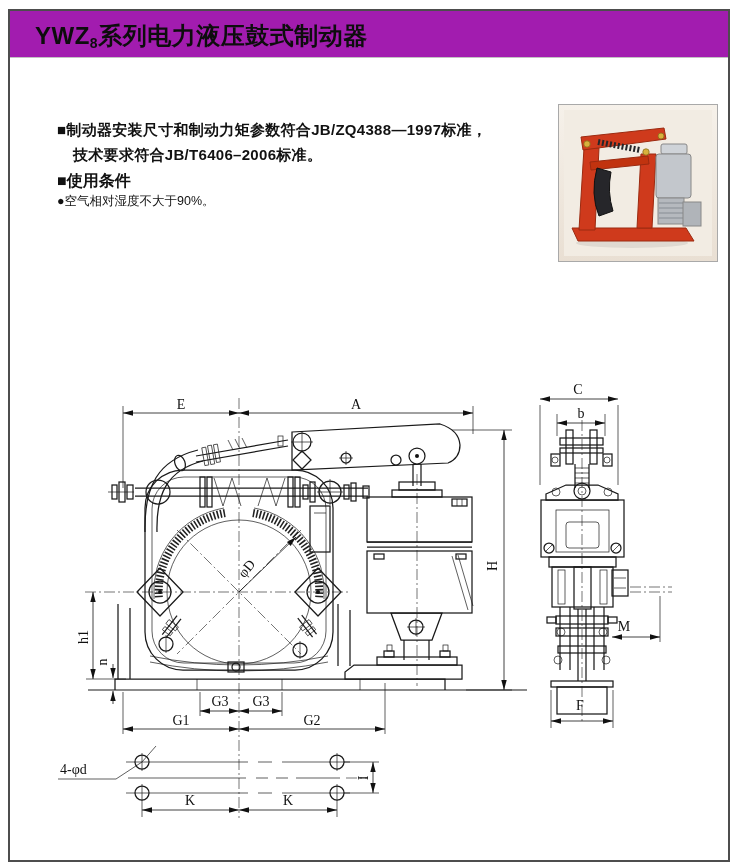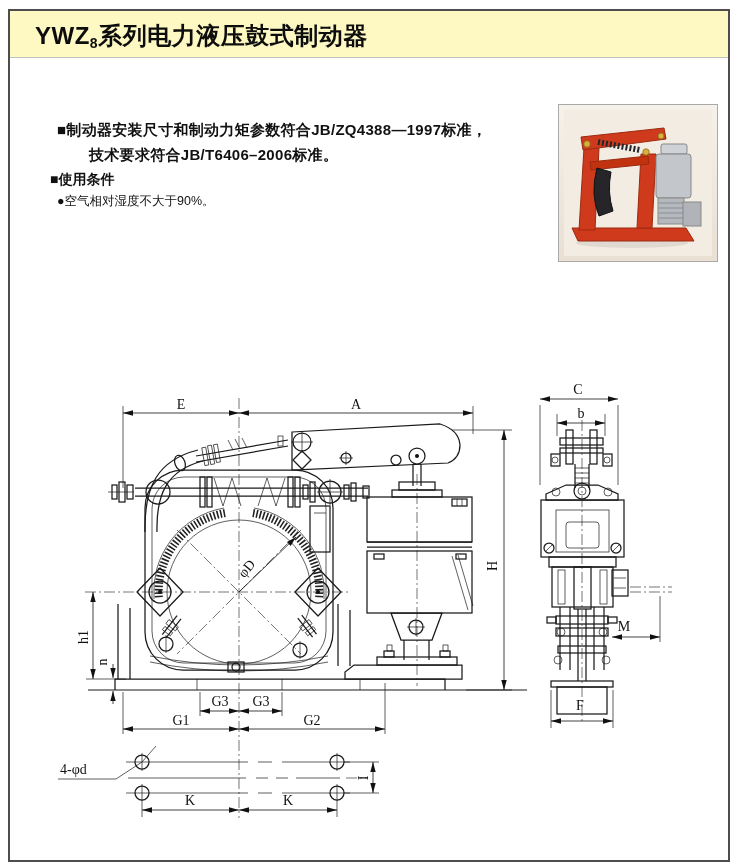--- a/index.html
+++ b/index.html
@@ -1,23 +1,23 @@
 <!DOCTYPE html>
 <html><head>
 <meta charset="utf-8">
 <style>
   html,body{margin:0;padding:0;background:#ffffff;}
   body{width:738px;height:868px;position:relative;font-family:"Liberation Sans",sans-serif;color:#111;}
   .page-border{position:absolute;left:8px;top:9px;width:722px;height:853px;border:2px solid #4d4d4d;box-sizing:border-box;background:#fff;}
-  .titlebar{position:absolute;left:10px;top:11px;width:718px;height:47px;background:#fef9c3;border-bottom:1px solid #c2c2c2;box-sizing:border-box;}
+  .titlebar{position:absolute;left:10px;top:11px;width:718px;height:47px;background:#a21caf;border-bottom:1px solid #c2c2c2;box-sizing:border-box;}
   .title{position:absolute;left:25px;top:9px;font-size:24px;font-weight:600;letter-spacing:.5px;color:#0d0d0d;}
   .title .sub{font-size:14px;vertical-align:-4px;}
   .intro{position:absolute;left:57px;top:117px;font-size:15px;font-weight:bold;line-height:25px;letter-spacing:.3px;}
-  .intro .l2{margin-left:32px;}
-  .cond-head{position:absolute;left:50px;top:171px;font-size:14px;font-weight:bold;}
+  .intro .l2{margin-left:16px;}
+  .cond-head{position:absolute;left:57px;top:171px;font-size:16px;font-weight:bold;}
   .cond-list{position:absolute;left:57px;top:191px;font-size:12.5px;line-height:20.5px;}
   .photo-box{position:absolute;left:558px;top:104px;width:160px;height:158px;border:1px solid #a9a9a9;background:linear-gradient(#f6f1ea,#e9dfd3);box-sizing:border-box;padding:5px;}
   .drawing{position:absolute;left:0;top:370px;}
   
   .ol{fill:none;stroke:#1a1a1a;stroke-width:1.25;}
   .tl{fill:none;stroke:#1a1a1a;stroke-width:0.7;}
   .cl{fill:none;stroke:#3a3a3a;stroke-width:0.7;stroke-dasharray:11 3 2 3;}
   .dl{fill:none;stroke:#111;stroke-width:0.8;}
   .shoe{fill:none;stroke:#222;stroke-width:8;stroke-dasharray:1.6 1.8;}
   .dim{font-family:"Liberation Serif",serif;font-size:14px;fill:#101010;}

